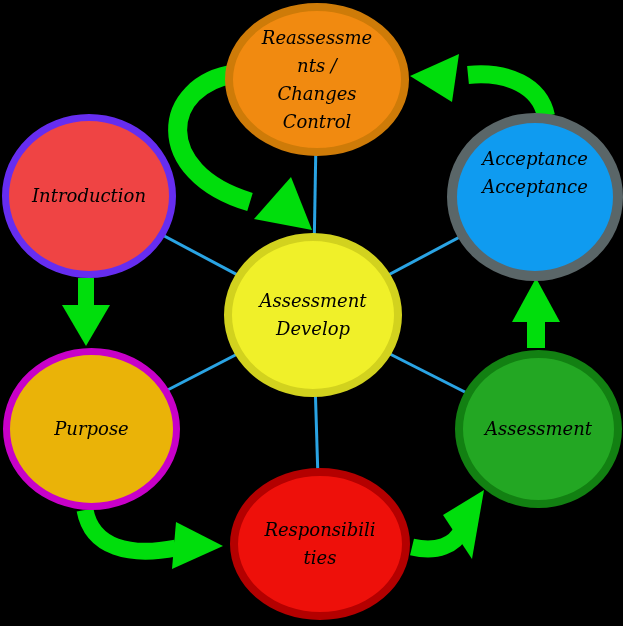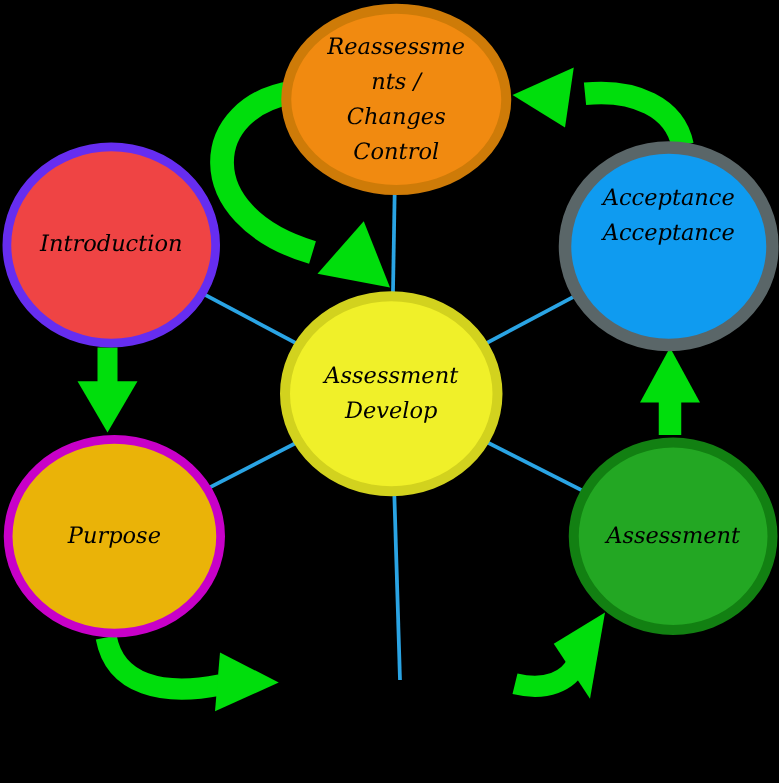--- a/index.html
+++ b/index.html
@@ -87,20 +87,24 @@
 
   <div class="node n-acceptance" style="background-color: rgb(15, 155, 240); border-color: rgb(90, 102, 104);">
     <div class="ln">Acceptance</div>
     <div class="ln">Acceptance</div>
   </div>
 
   <div class="node n-develop" style="background-color: rgb(35, 167, 35); border-color: rgb(18, 128, 18);">
     <div class="ln">Assessment</div>
   </div>
 
+  <div class="node n-responsibilities" style="background-color: rgb(238, 16, 10); border-color: rgb(180, 0, 0);">
+    <div class="ln">Responsibili</div>
+    <div class="ln">ties</div>
+  </div>
 
   <div class="node n-purpose" style="background-color: #eab308; border-color: rgb(200, 0, 200);">
     <div class="ln">Purpose</div>
   </div>
 
   <div class="node n-introduction" style="background-color: #ef4444; border-color: rgb(102, 45, 240);">
     <div class="ln">Introduction</div>
   </div>
 
   <div class="node n-report" style="background-color: rgb(240, 240, 41); border-color: rgb(210, 210, 30);">

